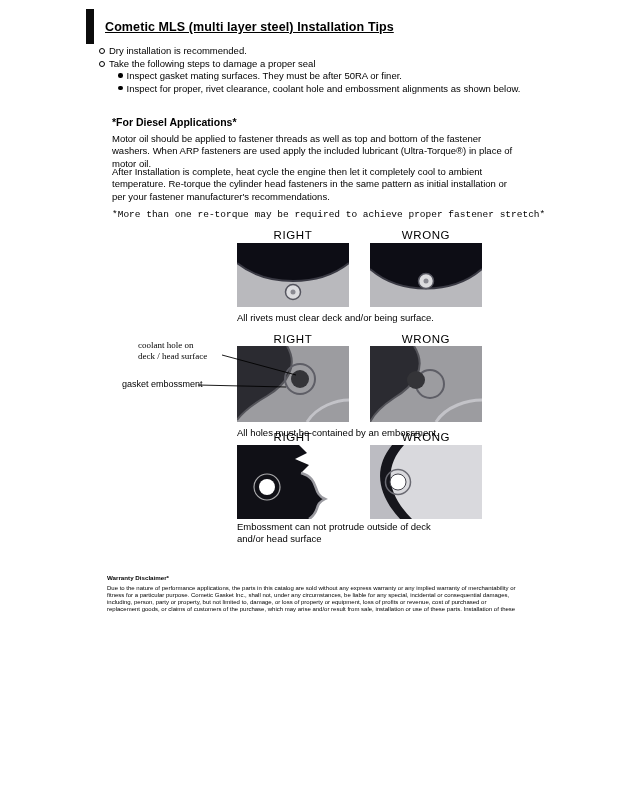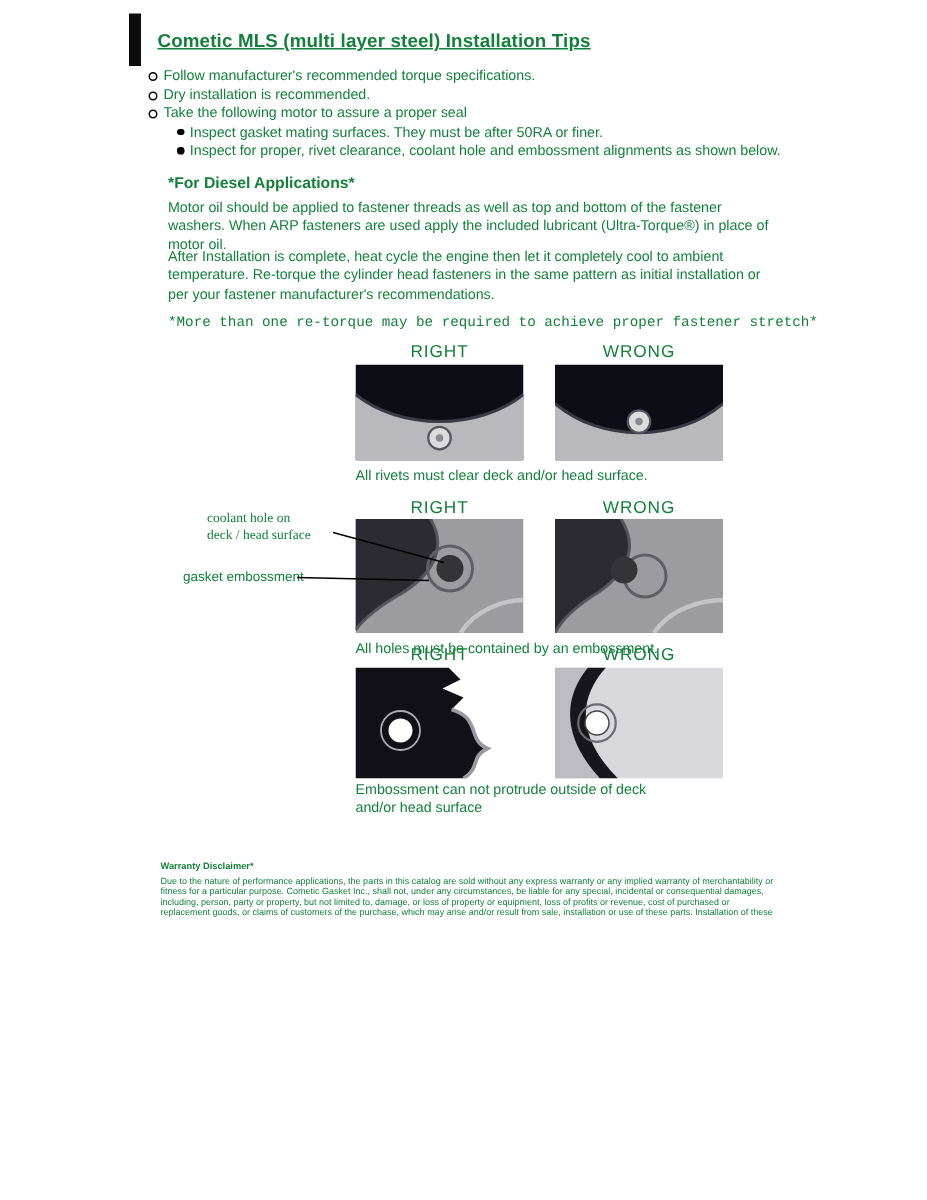--- a/index.html
+++ b/index.html
@@ -1,17 +1,17 @@
 <!DOCTYPE html>
 <html><head>
 <meta charset="utf-8">
 <style>
   html,body{margin:0;padding:0;background:#fff;}
   .page{position:relative;width:618px;height:612px;background:#ffffff;
-        font-family:"Liberation Sans", sans-serif;color:#15803d;overflow:hidden;}
+        font-family:"Liberation Sans", sans-serif;color:#000000;overflow:hidden;}
 
   .crop-top{position:absolute;left:86px;top:9px;width:8px;height:35px;background:#0c0c0c;}
   .crop-bottom{position:absolute;left:88px;top:788px;width:2px;height:12px;background:#0c0c0c;}
 
   .title{position:absolute;left:105px;top:20px;font-size:12.5px;font-weight:bold;
          text-decoration:underline;letter-spacing:0.1px;}
 
   .tips{position:absolute;left:99px;top:45px;width:430px;}
   .tip{display:flex;align-items:flex-start;font-size:9.5px;line-height:12px;margin-bottom:0.5px;}
   .tip.sub{margin-left:19px;}
@@ -62,29 +62,25 @@
 <div class="page">
 
   <div class="crop-top"></div>
   <div class="crop-bottom"></div>
 
   <div class="title">Cometic MLS (multi layer steel) Installation Tips</div>
 
   <div class="tips">
     <div class="tip">
       <span class="dot-open"></span>
-      <span>Follow manufacturer's recommended torque specifications.</span>
-    </div>
-    <div class="tip">
-      <span class="dot-open"></span>
       <span>Dry installation is recommended.</span>
     </div>
     <div class="tip">
       <span class="dot-open"></span>
-      <span>Take the following motor to assure a proper seal</span>
+      <span>Take the following steps to damage a proper seal</span>
     </div>
     <div class="tip sub">
       <span class="dot-fill"></span>
       <span>Inspect gasket mating surfaces.  They must be after 50RA or finer.</span>
     </div>
     <div class="tip sub">
       <span class="dot-fill"></span>
       <span>Inspect for proper, rivet clearance, coolant hole and embossment alignments as shown below.</span>
     </div>
   </div>
@@ -108,21 +104,21 @@
   </div>
   <div class="img c2 r1i">
     <svg viewBox="0 0 112 64">
       <rect width="112" height="64" fill="#0d0d15"></rect>
       <path d="M0,26 C30,52 82,52 112,26 L112,64 L0,64 Z" fill="#b9b9bd"></path>
       <path d="M0,26 C30,52 82,52 112,26" stroke="#3a3a44" stroke-width="2" fill="none"></path>
       <circle cx="56" cy="38" r="7.5" fill="#dcdcdf" stroke="#55555f" stroke-width="1.5"></circle>
       <circle cx="56" cy="38" r="2.5" fill="#8a8a92"></circle>
     </svg>
   </div>
-  <div class="cap cap1">All rivets must clear deck and/or head surface.</div>
+  <div class="cap cap1">All rivets must clear deck and/or being surface.</div>
 
   <span class="hdr c1 r2h">RIGHT</span>
   <span class="hdr c2 r2h">WRONG</span>
 
   <div class="lbl-coolant">coolant hole on
 deck / head surface</div>
   <div class="lbl-emboss">gasket embossment</div>
 
   <div class="img c1 r2i">
     <svg viewBox="0 0 112 76">

